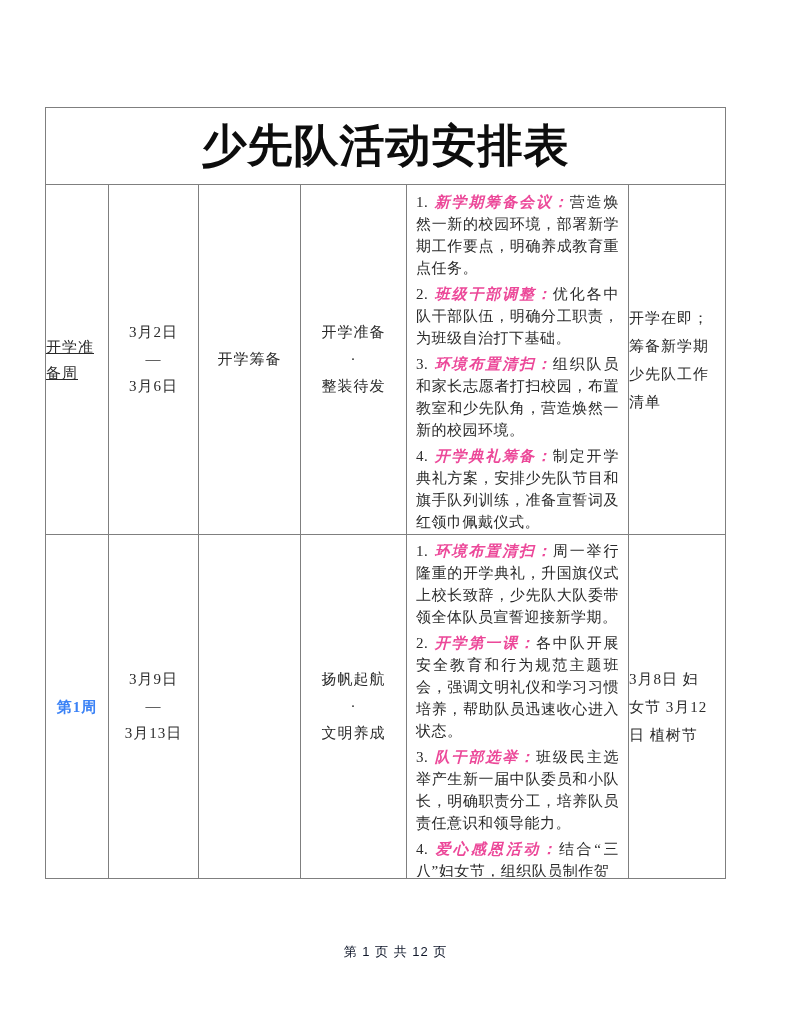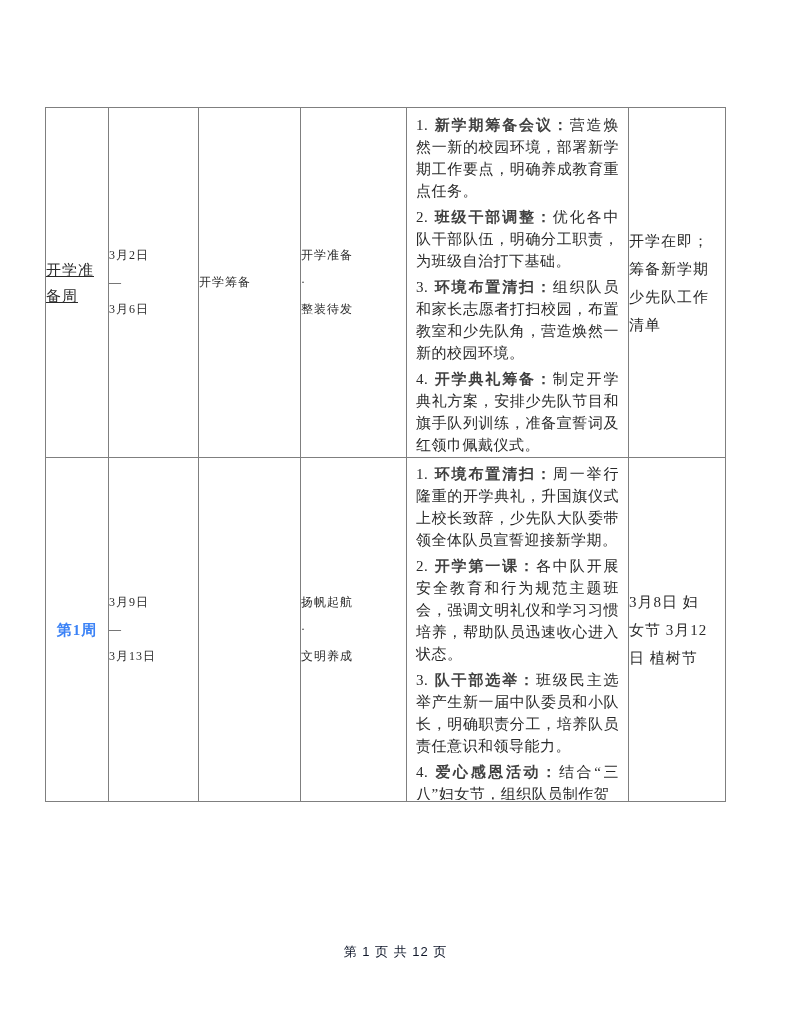--- a/index.html
+++ b/index.html
@@ -37,23 +37,24 @@
   }
   .header-row th {
     height: 33px;
     font-size: 16px;
     font-weight: bold;
     letter-spacing: 1px;
     text-align: center;
     color: #1a1a1a;
   }
   .cell-mid {
-    font-size: 12px;
+    font-size: 15px;
     letter-spacing: 1px;
     line-height: 27px;
+    text-align: center;
     color: #2a2a2a;
   }
   .week-cell { font-size: 15px; letter-spacing: 1px; line-height: 26px; color: #2a2a2a; }
   .week-left { text-align: left; padding: 0 6px; text-decoration: underline; }
   .week-center { text-align: center; }
   .bold-week { font-weight: bold; color: #3b82f6; }
   .note-cell {
     font-size: 15px;
     letter-spacing: 1px;
     line-height: 28px;
@@ -68,21 +69,21 @@
     line-height: 22px;
     letter-spacing: 0.5px;
     text-align: justify;
     color: #2a2a2a;
     overflow: hidden;
   }
   .clip-a { height: 342px; }
   .clip-b { height: 337px; }
   .task { margin: 0 0 4px 0; }
   .t-num { margin-right: 5px; }
-  .t-title { font-weight: bold; color: #404040; }
+  .t-title { font-weight: bold; color: #ec4899; font-style: italic; }
   .footer {
     position: absolute;
     left: 0; top: 943px;
     width: 791px;
     text-align: center;
     font-family: "Liberation Sans", sans-serif;
     font-size: 13px;
     letter-spacing: 1px;
     color: #0f172a;
   }
@@ -94,20 +95,23 @@
   <table class="schedule">
     <colgroup>
       <col style="width:63px">
         <col style="width:90px">
         <col style="width:102px">
       <col style="width:106px">
         <col style="width:222px">
         <col style="width:97px">
     </colgroup>
     <tbody>
+        <tr>
+      <td class="title-cell" colspan="6">少先队活动安排表</td>
+    </tr>
 
     <tr style="height:350px">
       <td class="week-cell week-left">开学准备周</td>
       <td class="cell-mid">
         <div>3月2日</div>
         <div>—</div>
         <div>3月6日</div>
       </td>
       <td class="cell-mid">开学筹备</td>
       <td class="cell-mid">

